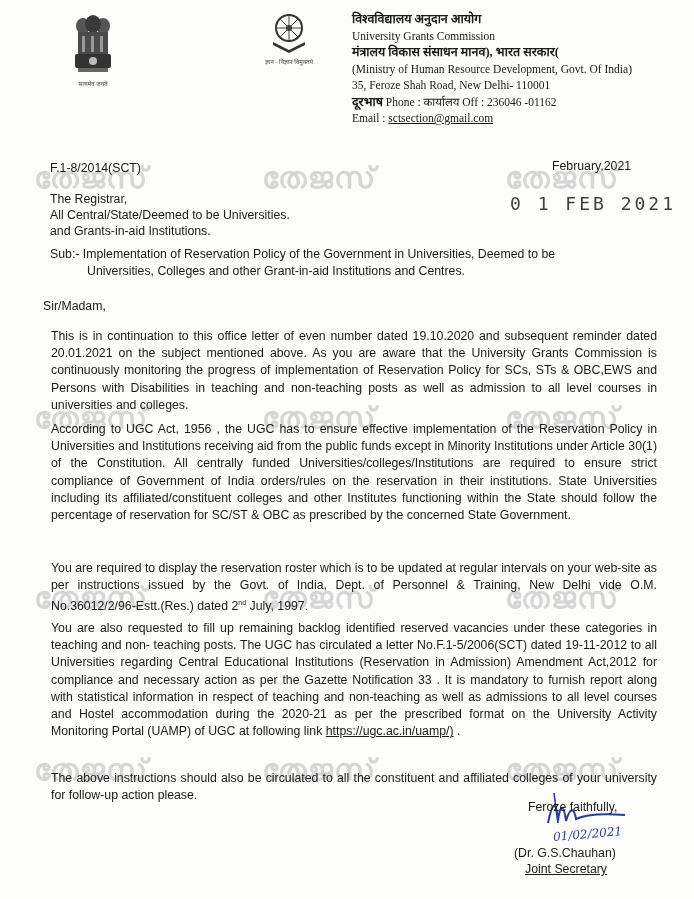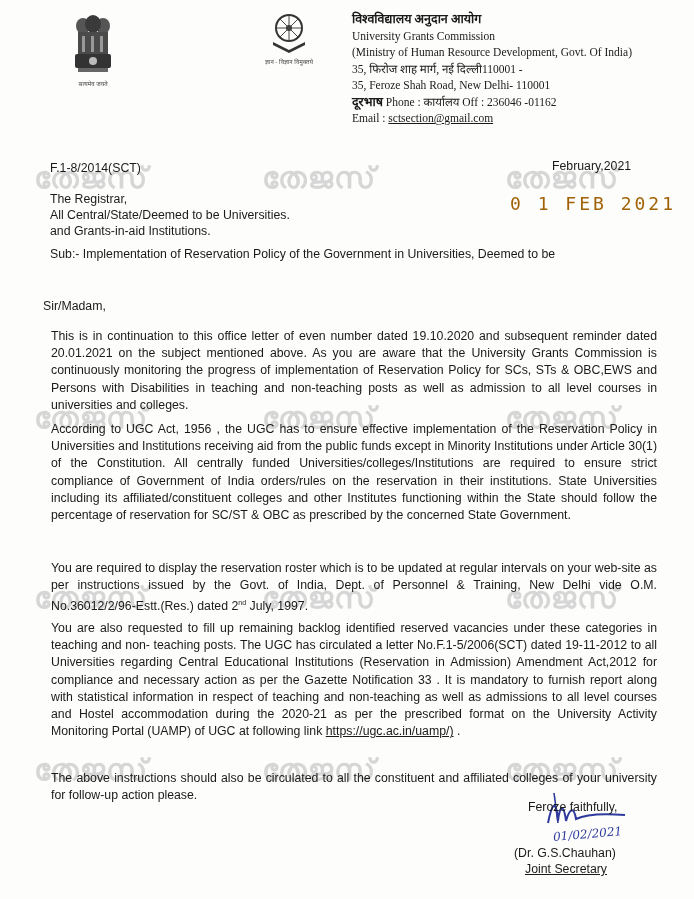--- a/index.html
+++ b/index.html
@@ -10,21 +10,21 @@
   .hdr { right:62px; font-size:11.5px; line-height:16.5px; }
   .hdr .l { white-space:nowrap; }
   .hdr .b { font-weight:bold; font-size:12.5px; }
   .emblem { left:70px; top:14px; width:46px; height:72px; }
   .ugclogo { left:265px; top:12px; width:48px; height:50px; }
   .logo-cap { font-size:6px; color:#444; text-align:center; }
   .wm { font-family:"DejaVu Sans", sans-serif; font-weight:bold; font-size:30px; color:#d6d6d6;
         letter-spacing:1px; white-space:nowrap; z-index:0; }
   .txt { font-size:12.3px; line-height:17.2px; z-index:1; }
   .para { left:51px; width:606px; text-align:justify; }
-  .stamp { font-family:"DejaVu Sans Mono", monospace; font-size:18px; color:#a16207; letter-spacing:3px; }
+  .stamp { font-family:"DejaVu Sans Mono", monospace; font-size:18px; color:#404040; letter-spacing:3px; }
   .sig { color:#2e3a9e; font-family:"DejaVu Serif", serif; font-style:italic; }
   a { color:#1a1a1a; }
 </style>
 </head>
 <body>
 
 <div class="abs emblem">
   <svg width="46" height="62" viewBox="0 0 46 62">
     <ellipse cx="13" cy="12" rx="7" ry="8" fill="#555"></ellipse>
     <ellipse cx="33" cy="12" rx="7" ry="8" fill="#555"></ellipse>
@@ -51,22 +51,22 @@
         <line x1="33" y1="7" x2="15" y2="25"></line>
     </g>
     <path d="M8 30 L24 38 L40 30 L40 33 L24 41 L8 33 Z" fill="#333"></path>
   </svg>
   <div class="logo-cap">ज्ञान - विज्ञान विमुक्तये</div>
 </div>
 
 <div class="abs hdr serif" style="top:11px;">
   <div class="l b">विश्वविद्यालय अनुदान आयोग</div>
   <div class="l">University Grants  Commission</div>
+  <div class="l b">मंत्रालय विकास संसाधन मानव), भारत सरकार(</div>
   <div class="l">(Ministry of Human Resource Development, Govt. Of  India)</div>
-  <div class="l">35, फिरोज शाह मार्ग, नई दिल्ली110001 -</div>
   <div class="l">35, Feroze Shah Road, New Delhi- 110001</div>
   <div class="l">
     <span class="b">दूरभाष</span>
     <span>Phone : कार्यालय Off : 236046 -01162</span>
   </div>
   <div class="l">
     <span>Email : </span><a href="#">sctsection@gmail.com</a>
   </div>
 </div>
 
@@ -88,20 +88,21 @@
 <div class="abs stamp" style="left:510px; top:193px;">0 1 FEB 2021</div>
 
 <div class="abs txt" style="left:50px; top:191px; line-height:16px;">
   <div>The Registrar,</div>
   <div>All Central/State/Deemed to be Universities.</div>
   <div>and Grants-in-aid Institutions.</div>
 </div>
 
 <div class="abs txt" style="left:50px; top:246px; width:580px;">
   <div><span>Sub:-</span> <span>Implementation of Reservation Policy of the Government  in Universities, Deemed    to   be</span></div>
+  <div style="padding-left:37px;">Universities, Colleges and other Grant-in-aid Institutions  and Centres.</div>
 </div>
 
 <div class="abs txt" style="left:43px; top:298px;">Sir/Madam,</div>
 
 <div class="abs txt para" style="top:328px;">This is in continuation to this office letter of even number dated 19.10.2020 and subsequent reminder dated 20.01.2021 on the subject mentioned above.      As you are aware that the University  Grants Commission  is continuously monitoring the  progress  of implementation  of Reservation Policy  for SCs, STs &amp; OBC,EWS and Persons with Disabilities  in teaching and non-teaching posts as well as admission to all level courses in universities and colleges.</div>
 <div class="abs txt para" style="top:421px;">According to UGC Act, 1956 , the UGC has to ensure effective  implementation  of the Reservation Policy in Universities and  Institutions receiving aid from the public funds except in Minority Institutions under Article 30(1) of the Constitution.  All centrally funded Universities/colleges/Institutions are required to ensure strict compliance of Government of India orders/rules on the reservation in their institutions. State Universities including its affiliated/constituent colleges and other Institutes functioning within the State should  follow the percentage of reservation for SC/ST &amp; OBC as prescribed by the concerned State Government.</div>
 <div class="abs txt para" style="top:560px;"><span>You are  required to  display the reservation roster which is to be updated at regular intervals on your web-site  as per instructions issued by the Govt. of India, Dept. of Personnel &amp; Training, New Delhi vide O.M. No.36012/2/96-Estt.(Res.) dated 2</span><sup style="font-size:7px;">nd</sup><span> July, 1997.</span></div>
 <div class="abs txt para" style="top:620px;"><span>You are also  requested to fill up  remaining backlog identified reserved vacancies under these categories in teaching and  non- teaching posts. The UGC  has circulated a letter  No.F.1-5/2006(SCT) dated 19-11-2012   to all Universities regarding    Central Educational Institutions (Reservation in Admission) Amendment Act,2012 for compliance and necessary action  as per the Gazette Notification 33 .  It is mandatory  to furnish report along with statistical information in respect of teaching and non-teaching as well as admissions to all level courses and Hostel accommodation during the 2020-21  as per the prescribed format   on the University Activity Monitoring Portal (UAMP) of  UGC at following  link </span><a href="#">https://ugc.ac.in/uamp/)</a><span>  .</span></div>
 <div class="abs txt para" style="top:770px;">The above instructions should  also be circulated to all the constituent and affiliated colleges of your university for follow-up action please.</div>
 

